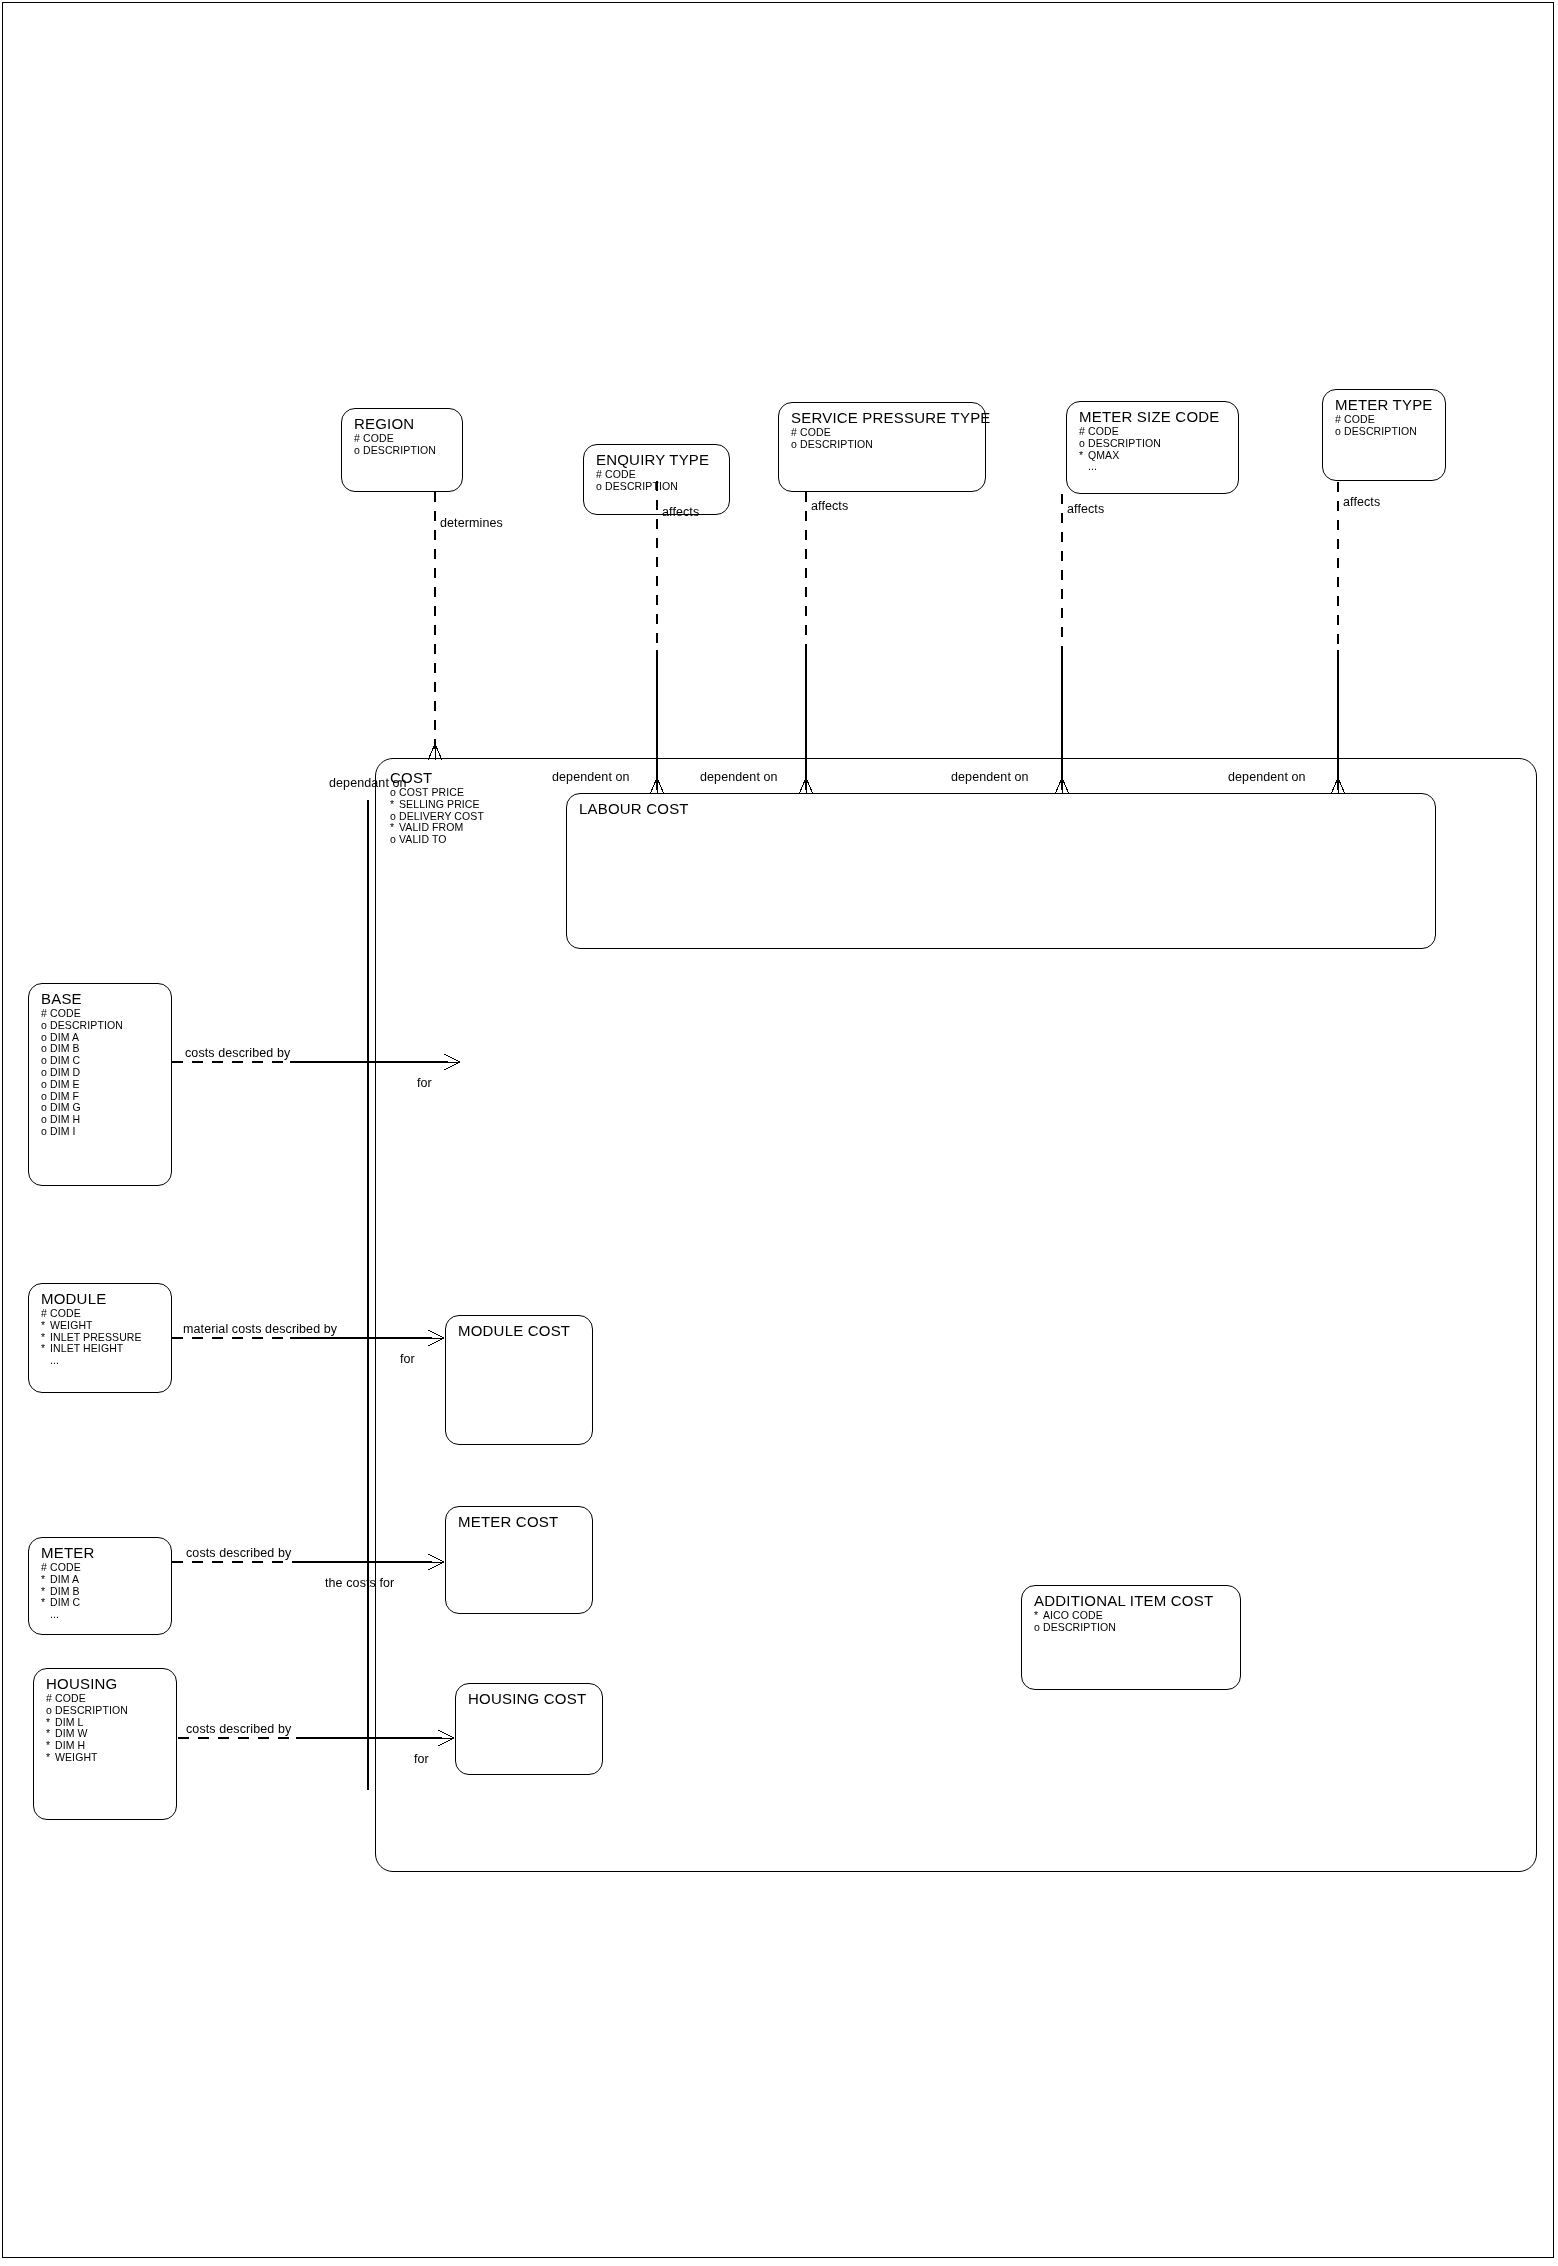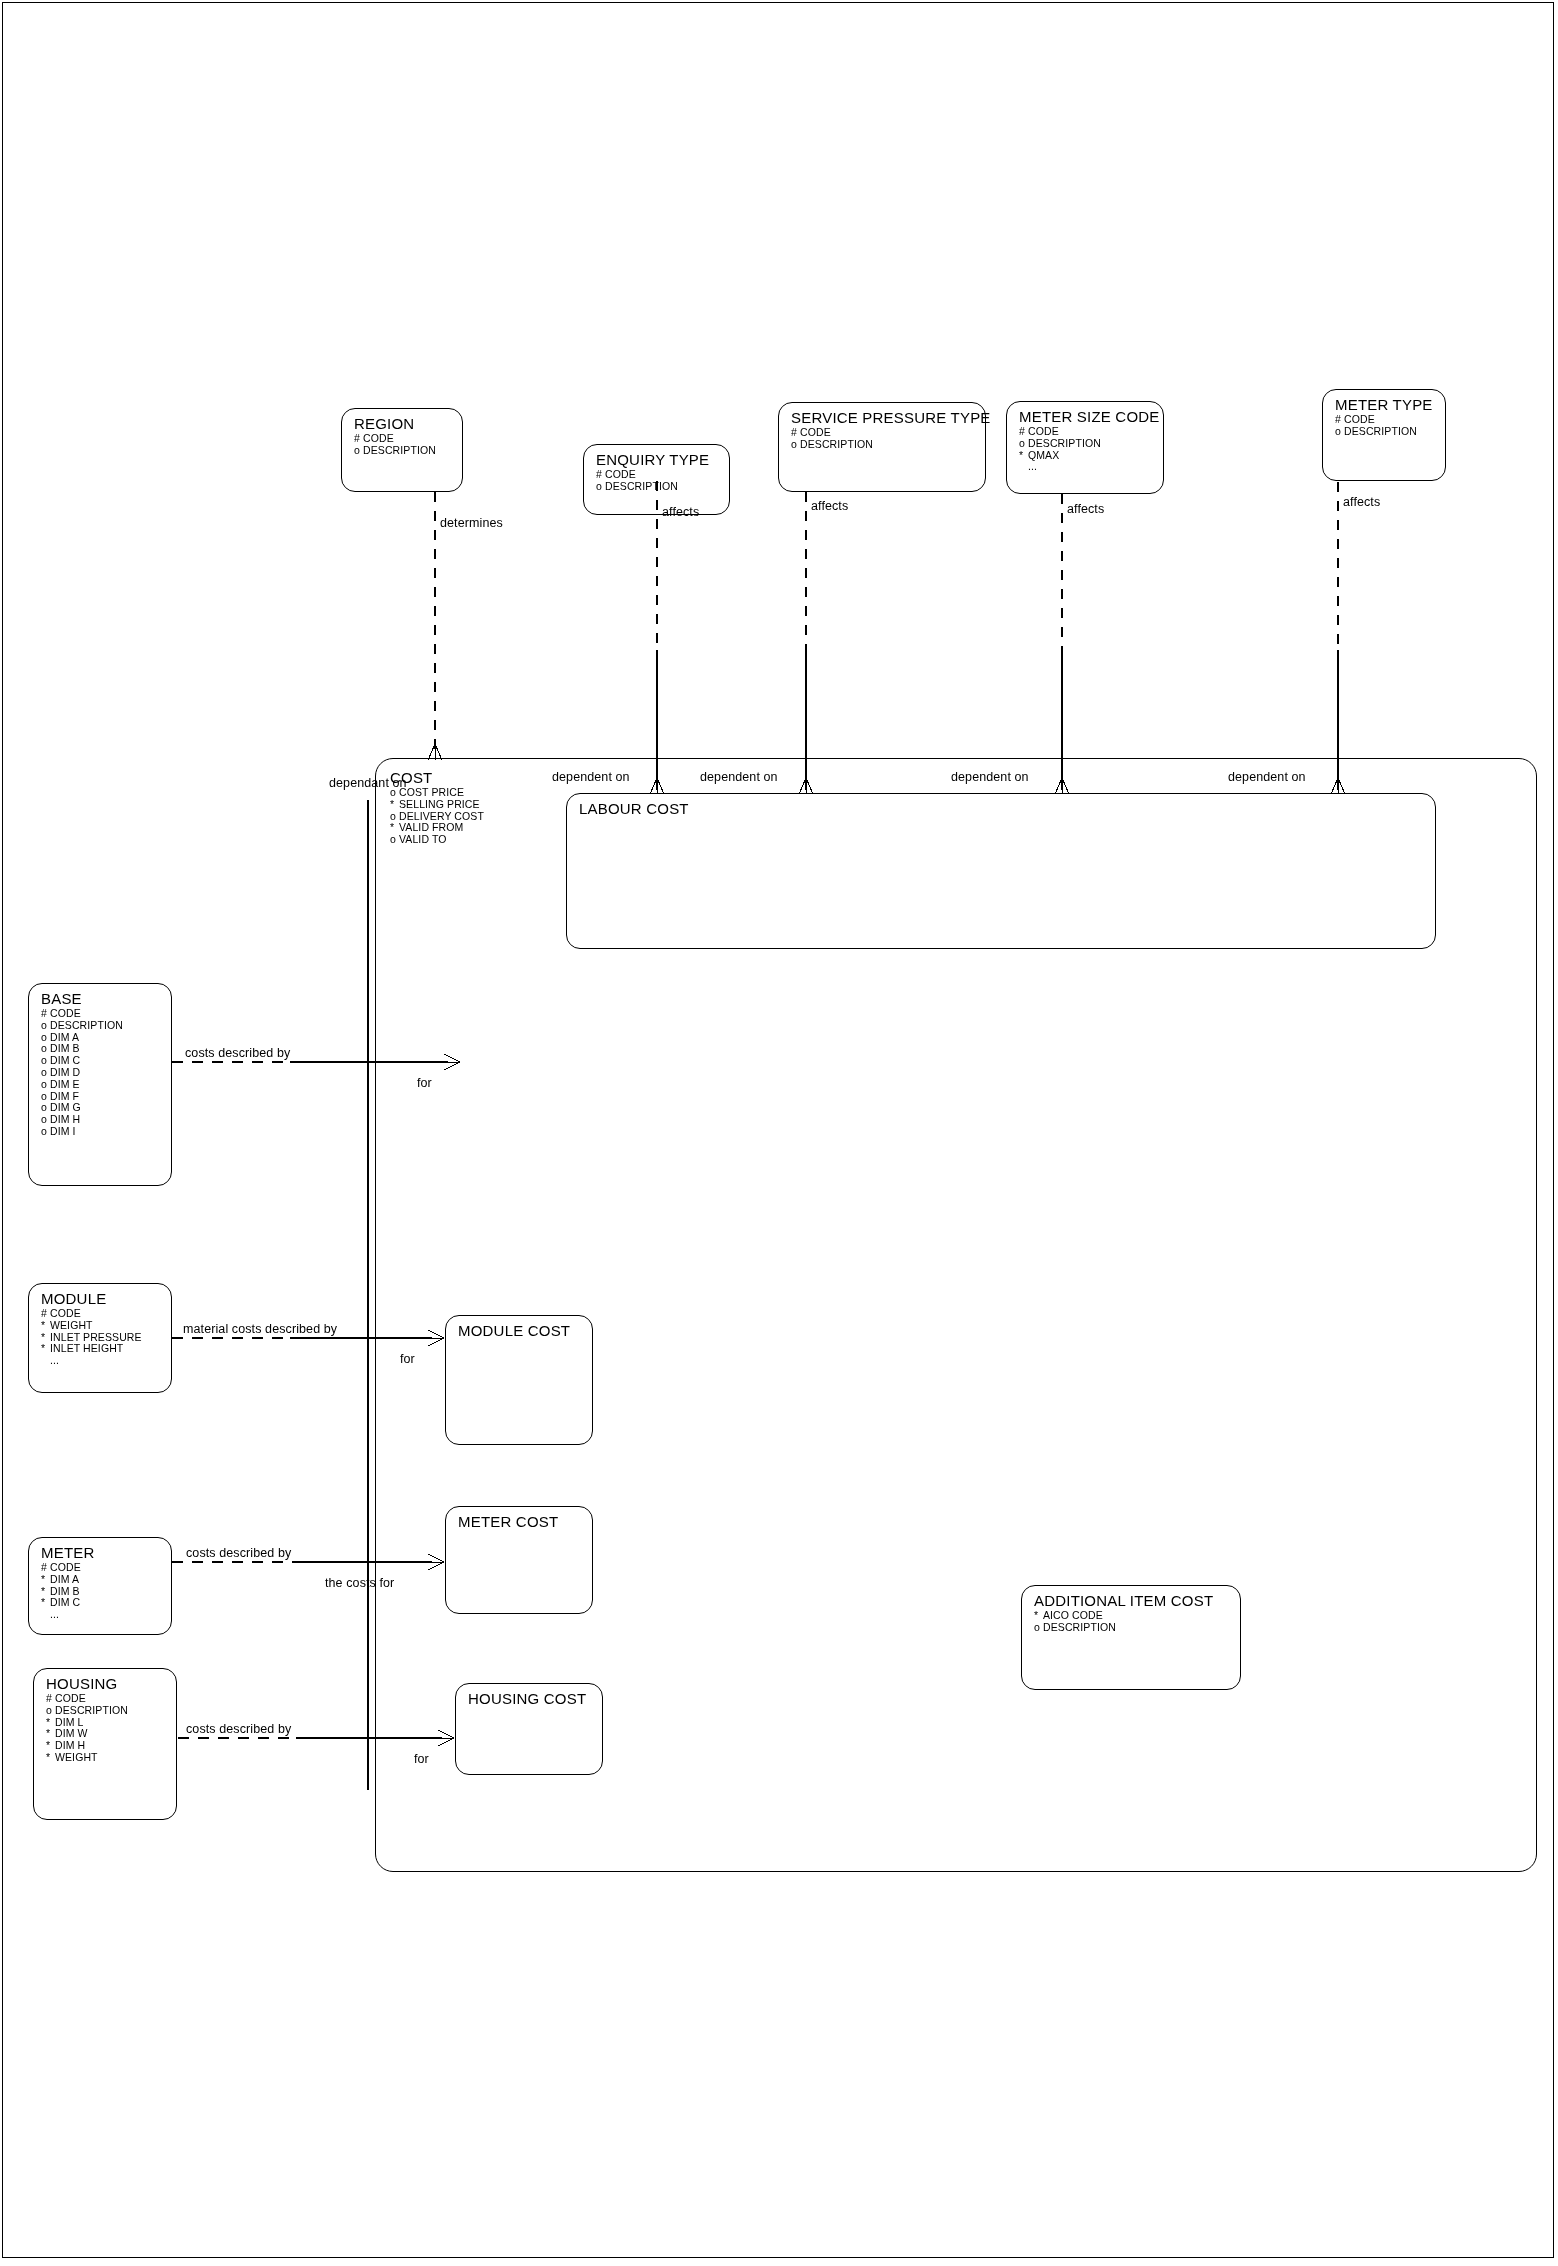--- a/index.html
+++ b/index.html
@@ -177,21 +177,21 @@
   </div>
 
   <div class="entity" style="left:778px; top:402px; width:208px; height:90px;">
     <div class="ename">SERVICE PRESSURE TYPE</div>
     <div class="attrs">
       <div class="attr"><span class="mk">#</span><span>CODE</span></div>
       <div class="attr"><span class="mk">o</span><span>DESCRIPTION</span></div>
     </div>
   </div>
 
-  <div class="entity" style="left:1006px; top:401px; width:158px; height:93px;">
+  <div class="entity" style="left:1066px; top:401px; width:173px; height:93px;">
     <div class="ename">METER SIZE CODE</div>
     <div class="attrs">
       <div class="attr"><span class="mk">#</span><span>CODE</span></div>
       <div class="attr"><span class="mk">o</span><span>DESCRIPTION</span></div>
       <div class="attr"><span class="mk">*</span><span>QMAX</span></div>
       <div class="attr"><span class="mk"></span><span>...</span></div>
     </div>
   </div>
 
   <div class="entity" style="left:1322px; top:389px; width:124px; height:92px;">

